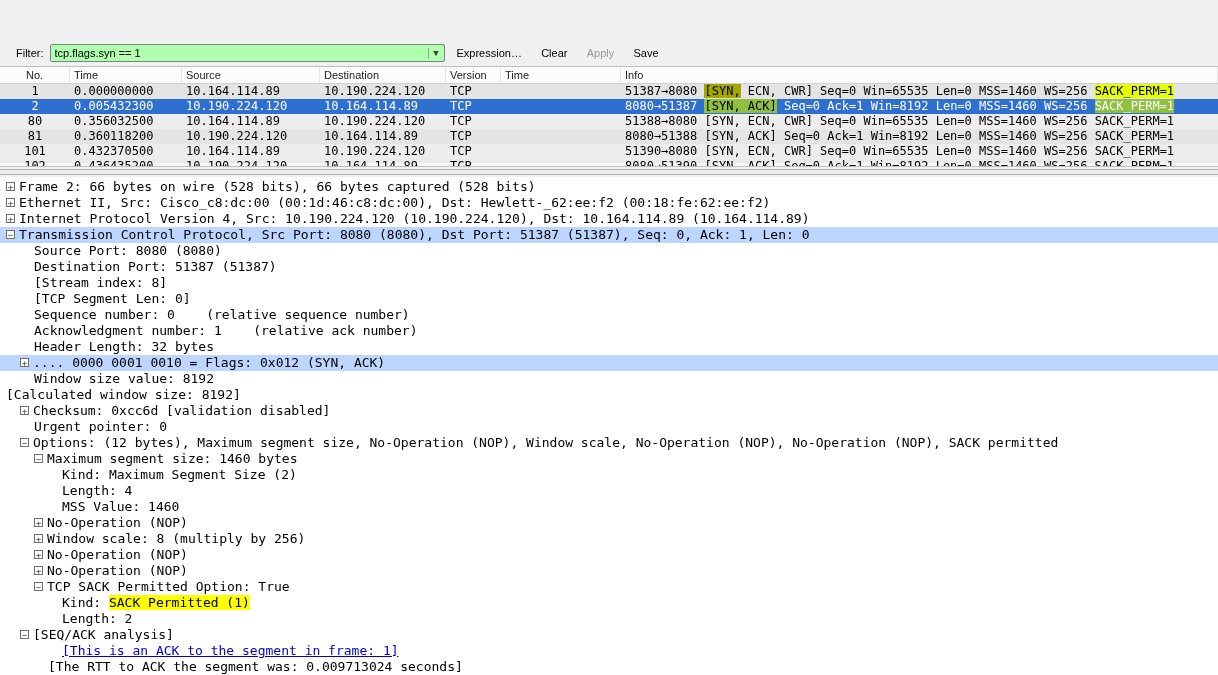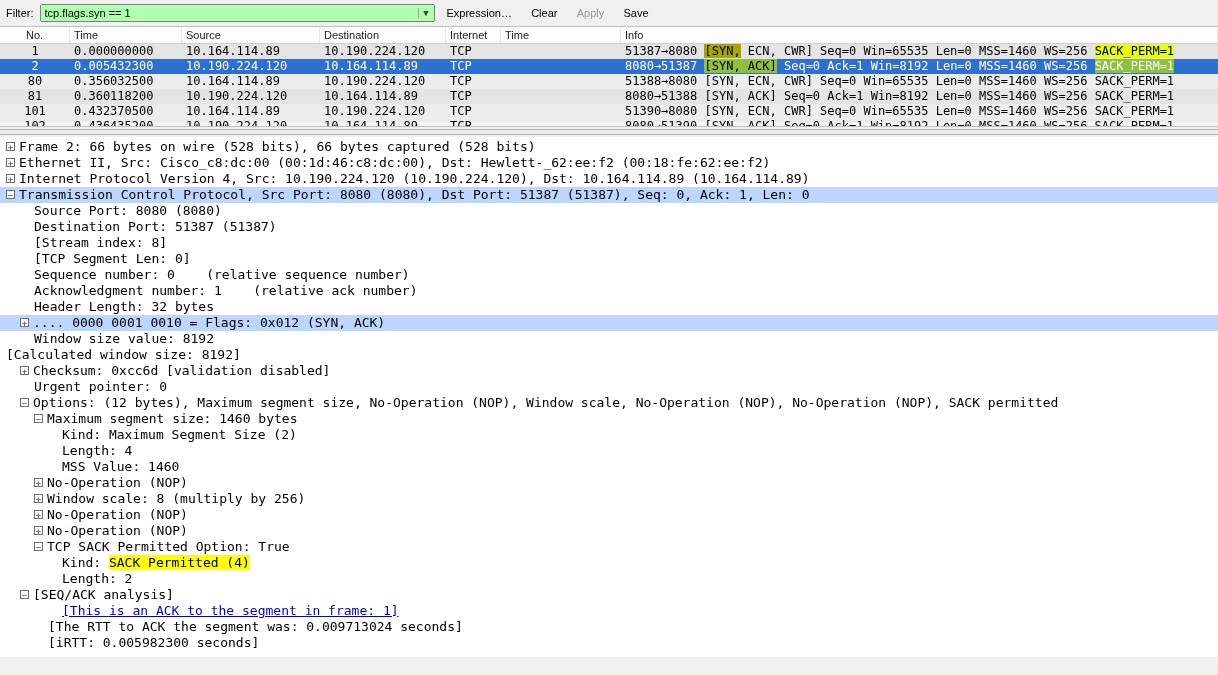--- a/index.html
+++ b/index.html
@@ -8,23 +8,24 @@
     font-family: "DejaVu Sans Mono", "Courier New", monospace;
     font-size: 12px;
     background: #f0f0f0;
     color: #000;
     width: 1218px;
     overflow: hidden;
   }
   .filter-bar {
     display: flex;
     align-items: center;
-    padding: 4px 6px;
+    padding: 4px 16px;
     background: #f0f0f0;
     gap: 6px;
+    margin-top: 40px;
   }
   .filter-bar label { font-family: Tahoma, sans-serif; font-size: 11px; }
   .filter-input-wrap {
     display: flex;
     align-items: center;
     background: #afffaf;
     border: 1px solid #808080;
     border-radius: 2px;
     width: 395px;
   }
@@ -144,21 +145,21 @@
     <span>Save</span>
   </div>
 </div>
 
 <div class="packet-list">
   <div class="pl-header">
     <div class="col-no">No.</div>
     <div class="col-time">Time</div>
     <div class="col-src">Source</div>
     <div class="col-dst">Destination</div>
-    <div class="col-proto">Internet</div>
+    <div class="col-proto">Version</div>
     <div class="col-time2">Time</div>
     <div class="col-info">Info</div>
   </div>
   <div id="rows-container">
       <div class="pl-row row-gray1"><div class="col-no">1</div><div class="col-time">0.000000000</div><div class="col-src">10.164.114.89</div><div class="col-dst">10.190.224.120</div><div class="col-proto">TCP</div><div class="col-time2"></div><div class="col-info"><span>51387→8080 </span><span class="flag-syn">[SYN,</span><span> ECN, CWR] Seq=0 Win=65535 Len=0 MSS=1460 WS=256 </span><span class="hl-yellow" style="background: rgb(232, 255, 0);">SACK_PERM=1</span></div></div>
       <div class="pl-row row-sel"><div class="col-no">2</div><div class="col-time">0.005432300</div><div class="col-src">10.190.224.120</div><div class="col-dst">10.164.114.89</div><div class="col-proto">TCP</div><div class="col-time2"></div><div class="col-info"><span>8080→51387 </span><span class="flag-synack">[SYN, ACK]</span><span> Seq=0 Ack=1 Win=8192 Len=0 MSS=1460 WS=256 </span><span class="hl-yellow" style="background: rgb(144, 192, 64);">SACK_PERM=1</span></div></div>
       <div class="pl-row row-gray2"><div class="col-no">80</div><div class="col-time">0.356032500</div><div class="col-src">10.164.114.89</div><div class="col-dst">10.190.224.120</div><div class="col-proto">TCP</div><div class="col-time2"></div><div class="col-info"><span>51388→8080 </span><span>[SYN,</span><span> ECN, CWR] Seq=0 Win=65535 Len=0 MSS=1460 WS=256 </span><span>SACK_PERM=1</span></div></div>
       <div class="pl-row row-gray1"><div class="col-no">81</div><div class="col-time">0.360118200</div><div class="col-src">10.190.224.120</div><div class="col-dst">10.164.114.89</div><div class="col-proto">TCP</div><div class="col-time2"></div><div class="col-info"><span>8080→51388 </span><span>[SYN,</span><span> ACK] Seq=0 Ack=1 Win=8192 Len=0 MSS=1460 WS=256 </span><span>SACK_PERM=1</span></div></div>
       <div class="pl-row row-gray2"><div class="col-no">101</div><div class="col-time">0.432370500</div><div class="col-src">10.164.114.89</div><div class="col-dst">10.190.224.120</div><div class="col-proto">TCP</div><div class="col-time2"></div><div class="col-info"><span>51390→8080 </span><span>[SYN,</span><span> ECN, CWR] Seq=0 Win=65535 Len=0 MSS=1460 WS=256 </span><span>SACK_PERM=1</span></div></div>
     </div>
@@ -198,20 +199,20 @@
 
   <div class="d-line" style="padding-left:34px"><span class="exp">−</span><span>Maximum segment size: 1460 bytes</span></div>
   <div class="d-line" style="padding-left:62px">Kind: Maximum Segment Size (2)</div>
   <div class="d-line" style="padding-left:62px">Length: 4</div>
   <div class="d-line" style="padding-left:62px">MSS Value: 1460</div>
   <div class="d-line" style="padding-left:34px"><span class="exp">+</span><span>No-Operation (NOP)</span></div>
   <div class="d-line" style="padding-left:34px"><span class="exp">+</span><span>Window scale: 8 (multiply by 256)</span></div>
   <div class="d-line" style="padding-left:34px"><span class="exp">+</span><span>No-Operation (NOP)</span></div>
   <div class="d-line" style="padding-left:34px"><span class="exp">+</span><span>No-Operation (NOP)</span></div>
   <div class="d-line" style="padding-left:34px"><span class="exp">−</span><span>TCP SACK Permitted Option: True</span></div>
-  <div class="d-line" style="padding-left:62px"><span>Kind: </span><span class="d-hl">SACK Permitted (4)</span></div>
+  <div class="d-line" style="padding-left:62px"><span>Kind: </span><span class="d-hl">SACK Permitted (1)</span></div>
   <div class="d-line" style="padding-left:62px">Length: 2</div>
 
   <div class="d-line" style="padding-left:20px"><span class="exp">−</span><span>[SEQ/ACK analysis]</span></div>
   <div class="d-line" style="padding-left:62px"><span class="d-link">[This is an ACK to the segment in frame: 1]</span></div>
   <div class="d-line" style="padding-left:48px">[The RTT to ACK the segment was: 0.009713024 seconds]</div>
   <div class="d-line" style="padding-left:48px">[iRTT: 0.005982300 seconds]</div>
 </div>
 
 </body></html>

